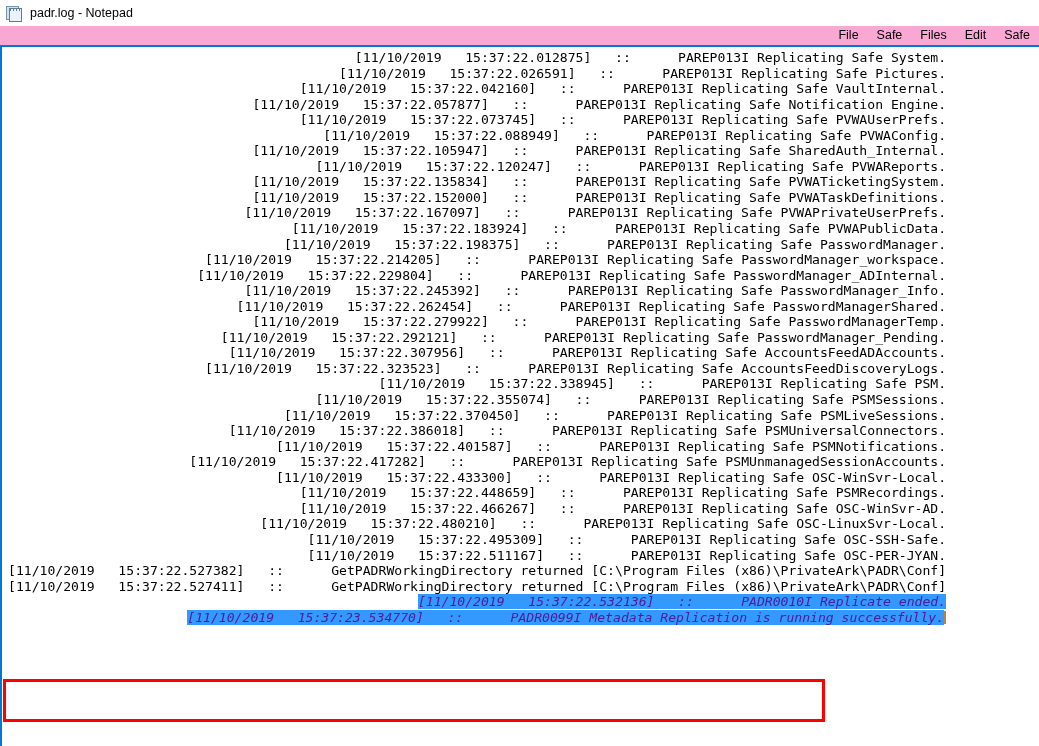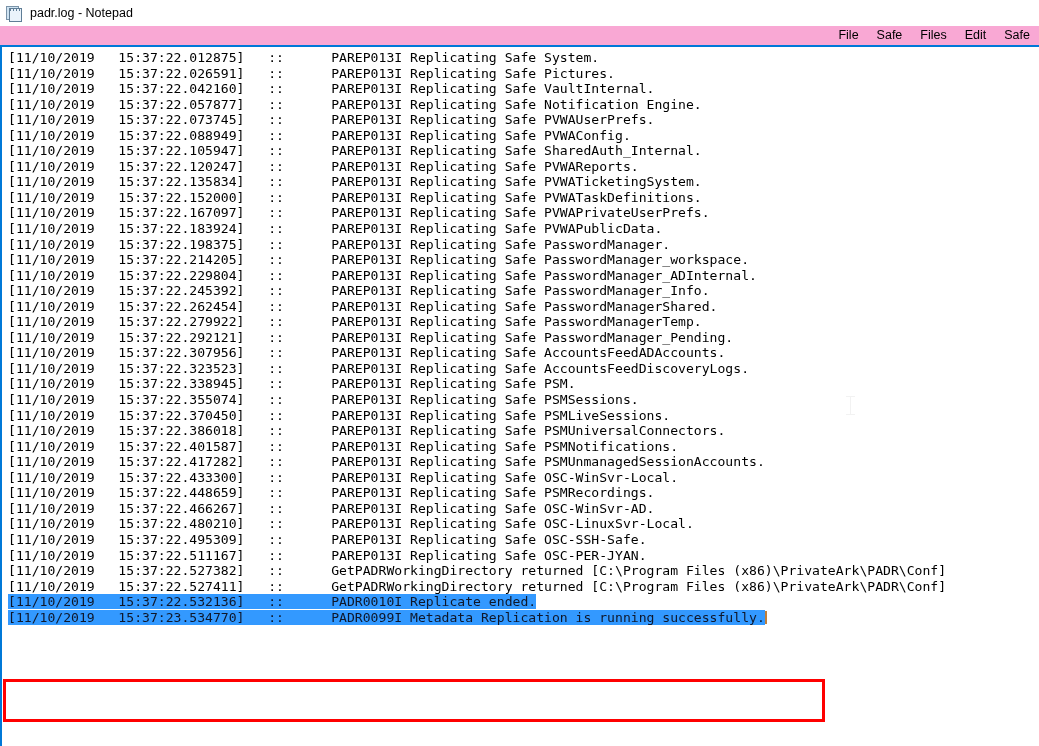--- a/index.html
+++ b/index.html
@@ -109,28 +109,30 @@
   .editor {
     position: absolute;
     left: 6px;
     top: 3px;
     font-family: "DejaVu Sans Mono", "Liberation Mono", monospace;
     font-size: 13.1px;
     line-height: 15.55px;
     color: #000000;
     white-space: pre;
     letter-spacing: 0px;
+    text-align: right;
   }
   .logline {
     white-space: pre;
     height: 15.55px;
   }
   .sel {
     background: #3399ff;
-    color: #0f172a;
+    color: #4c1d95;
+    font-style: italic;
   }
   .caret-block {
     display: inline-block;
     width: 2px;
     height: 13px;
     vertical-align: -2px;
     background: #c07f3a;
   }
 
   

